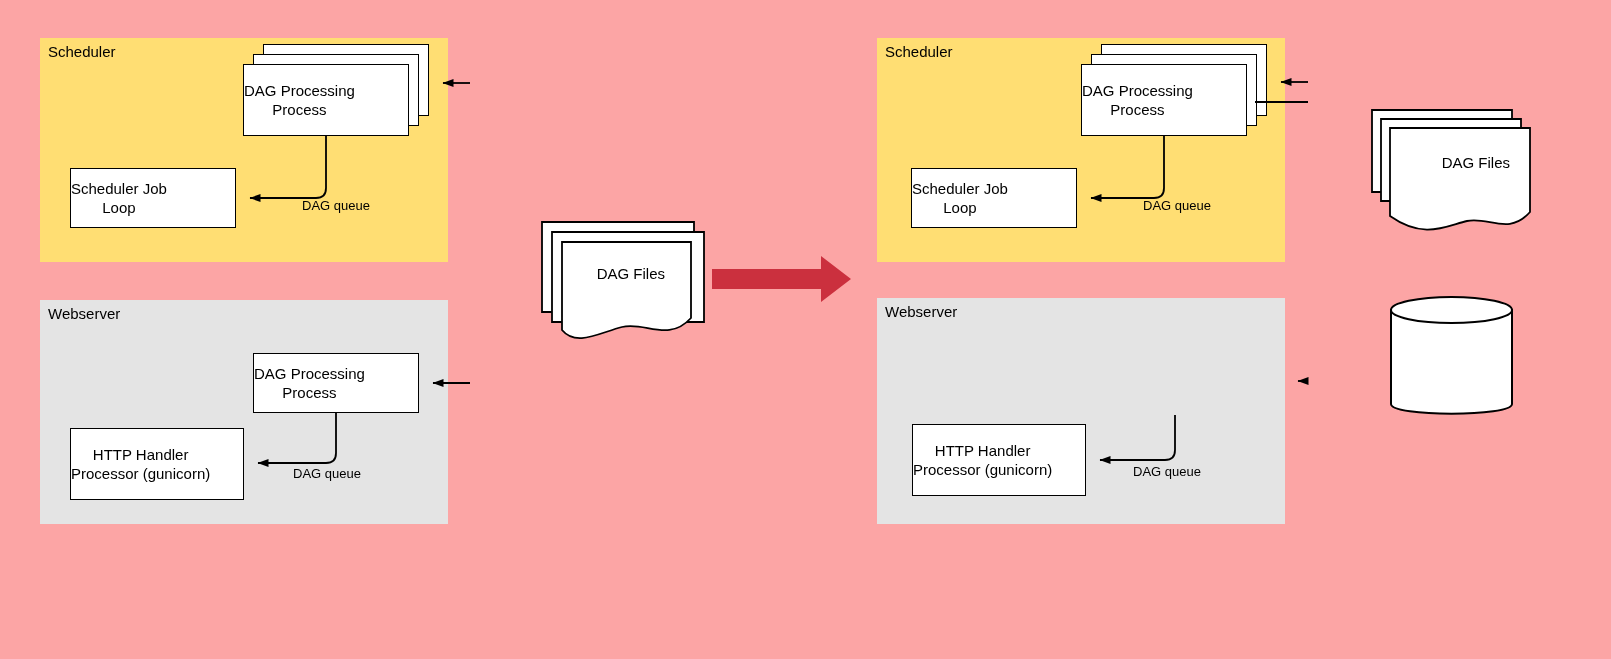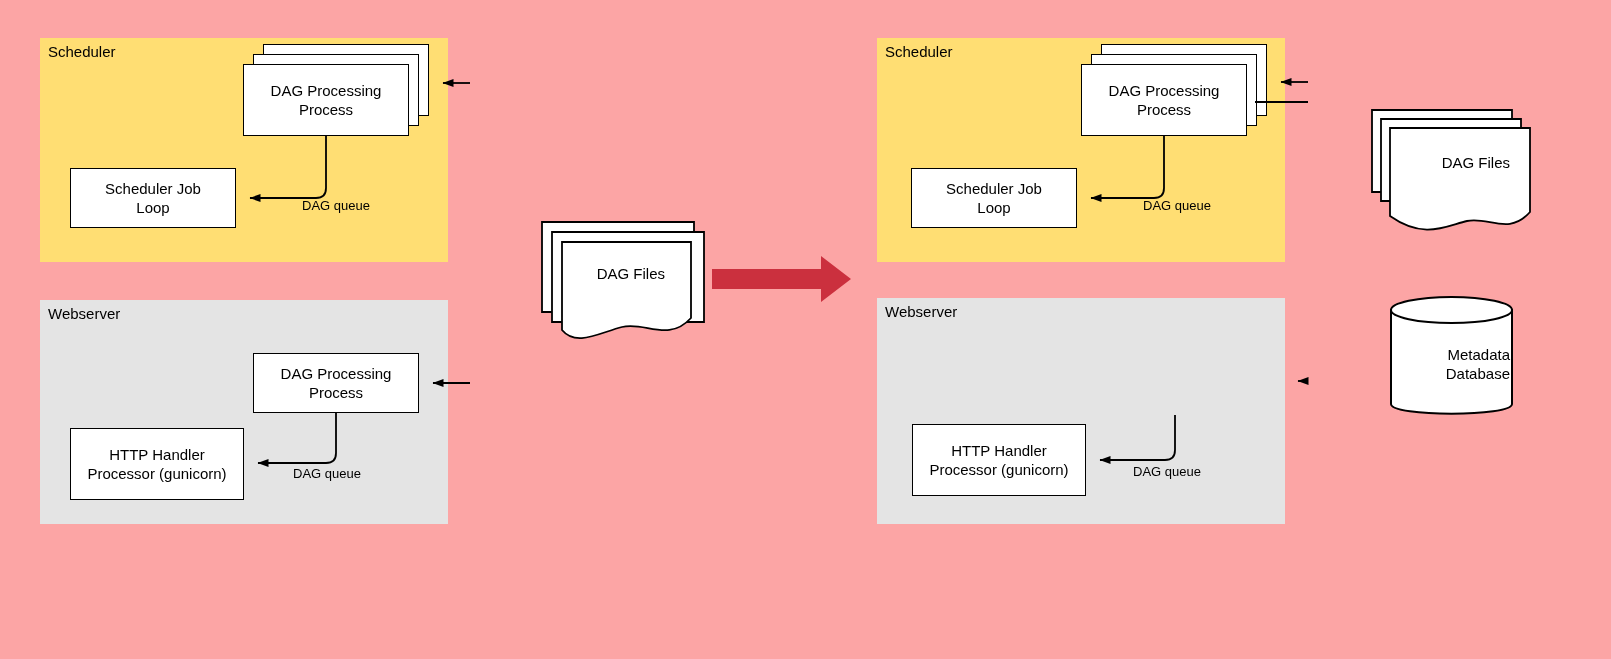--- a/index.html
+++ b/index.html
@@ -1,21 +1,21 @@
 <!DOCTYPE html>
 <html><head>
 <meta charset="utf-8">
 <style>
   html,body{margin:0;padding:0;background:#000;}
   #stage{position:relative;width:1611px;height:659px;background:#fca5a5;
          font-family:"Liberation Sans","DejaVu Sans",sans-serif;overflow:hidden;}
   .panel{position:absolute;box-sizing:border-box;}
   .panel-title{position:absolute;left:8px;top:5px;font-size:15px;color:#000;white-space:nowrap;}
   .nodebox{position:absolute;box-sizing:border-box;background:#fff;border:1.6px solid #000;
-           display:flex;align-items:center;justify-content:center;text-align:center;
+           display:flex;align-items:center;text-align:center;
            font-size:15px;line-height:1.28;color:#000;}
   .stackbox{position:absolute;box-sizing:border-box;background:#fff;border:1.6px solid #000;}
   .edgelabel{position:absolute;font-size:13px;color:#000;white-space:nowrap;}
   .doclabel{position:absolute;font-size:15px;color:#000;white-space:nowrap;text-align:right;}
   svg.ov{position:absolute;left:0;top:0;width:1611px;height:659px;overflow:visible;pointer-events:none;}
 </style>
 </head>
 <body>
 
 <div id="stage">
@@ -95,24 +95,20 @@
     <span>
       <span>HTTP Handler</span><br>
       <span>Processor (gunicorn)</span>
     </span>
   </div>
 
   <div class="edgelabel" style="left:1133px;top:464px;">DAG queue</div>
 
   <div class="doclabel" style="left:1400px;top:154px;width:110px;z-index:5;">DAG Files</div>
 
-  <div class="doclabel" style="left:1395px;top:345px;width:115px;z-index:5;line-height:1.28;">
-    <span>Metadata</span><br>
-    <span>Database</span>
-  </div>
 
   <svg class="ov" viewBox="0 0 1611 659">
     <defs>
       <marker id="ah" markerWidth="12" markerHeight="12" refX="10.5" refY="4" orient="auto" markerUnits="userSpaceOnUse">
         <path d="M0,0 L11,4 L0,8 z" fill="#000"></path>
       </marker>
     </defs>
 
     <path d="M326,136 L326,188 Q326,198 316,198 L250,198" fill="none" stroke="#000" stroke-width="1.8" marker-end="url(#ah)"></path>
 

